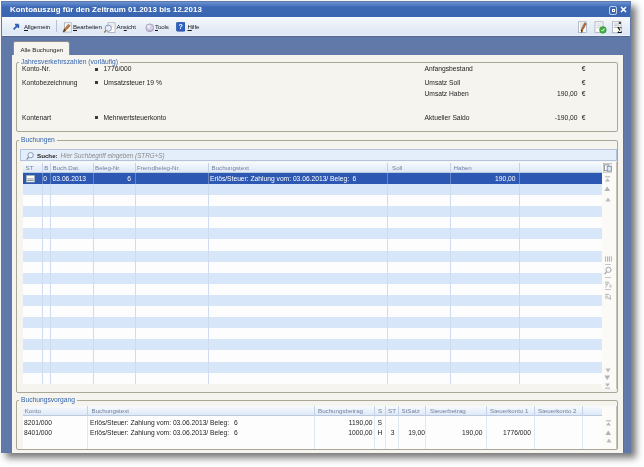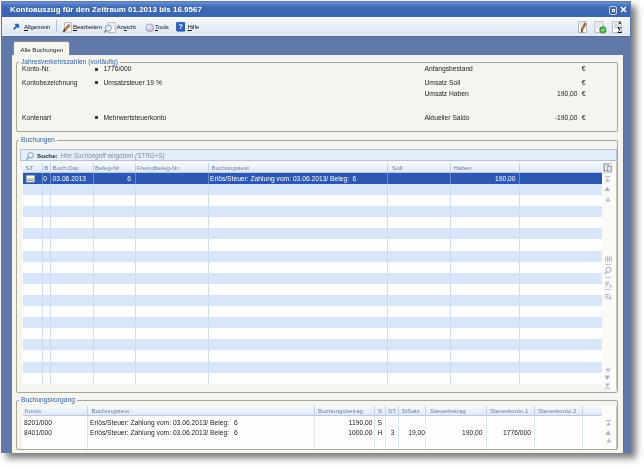--- a/index.html
+++ b/index.html
@@ -22,21 +22,21 @@
 .lbl{position:absolute;font-size:6.7px;white-space:pre;}
 .bul{position:absolute;width:3px;height:3px;background:#3a3a3a;}
 .num{position:absolute;font-size:6.7px;text-align:right;white-space:pre;}
 .hdtx{position:absolute;font-size:6.2px;color:#72819e;white-space:pre;}
 .vln{position:absolute;width:1px;}
 .wtx{position:absolute;font-size:6.7px;color:#fff;white-space:pre;}
 </style></head>
 <body>
 <div id="win">
   <div id="title">
-      <span class="t">Kontoauszug für den Zeitraum 01.2013 bis 16.9567</span>
+      <span class="t">Kontoauszug für den Zeitraum 01.2013 bis 12.2013</span>
     </div>
   <div id="rest">
       <i></i>
     </div>
     <svg class="a" style="left:619.2px;top:5.2px" width="7" height="7" viewBox="0 0 7 7">
       <path d="M1 1 L6 6 M6 1 L1 6" stroke="#fff" stroke-width="1.5"></path>
     </svg>
   <div id="tbar"></div>
   <div class="a" style="left:621.5px;top:54px;width:1px;height:398px;background:#55688f;opacity:.5"></div>
     <div id="tab">

